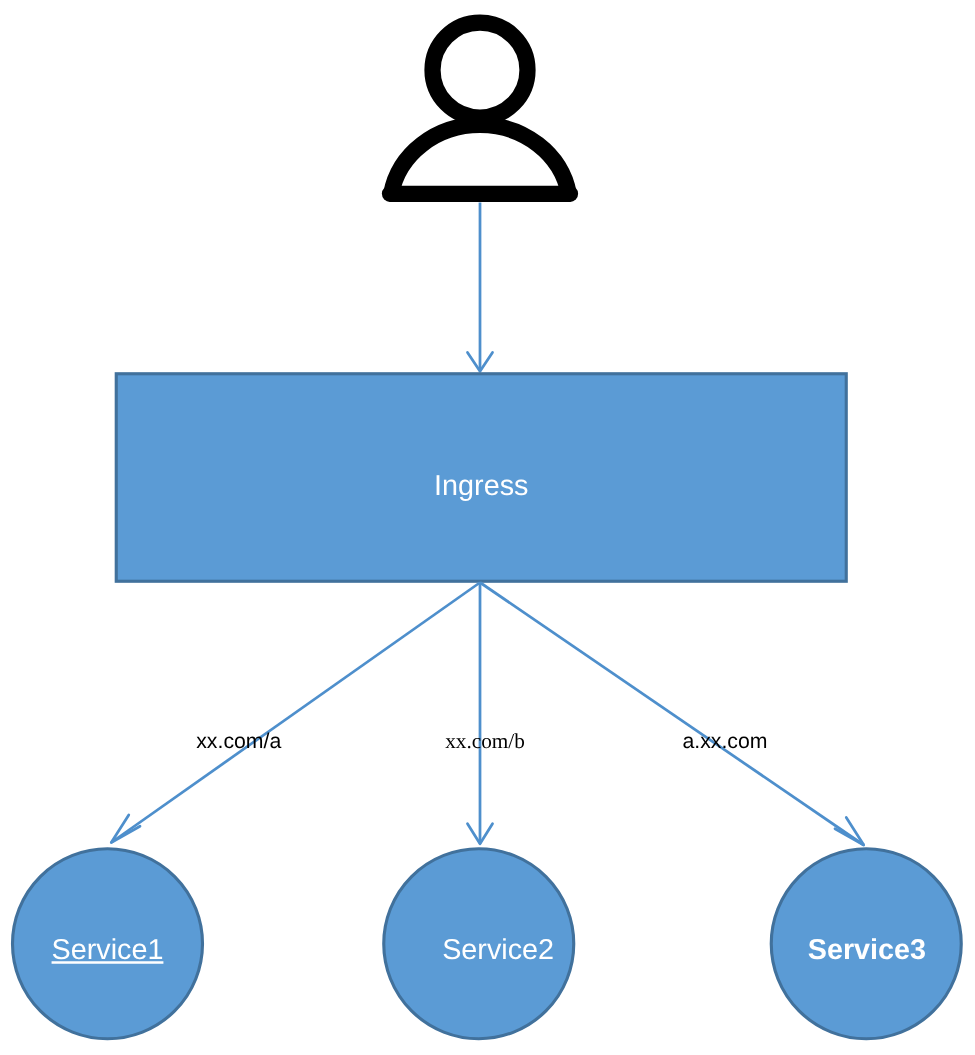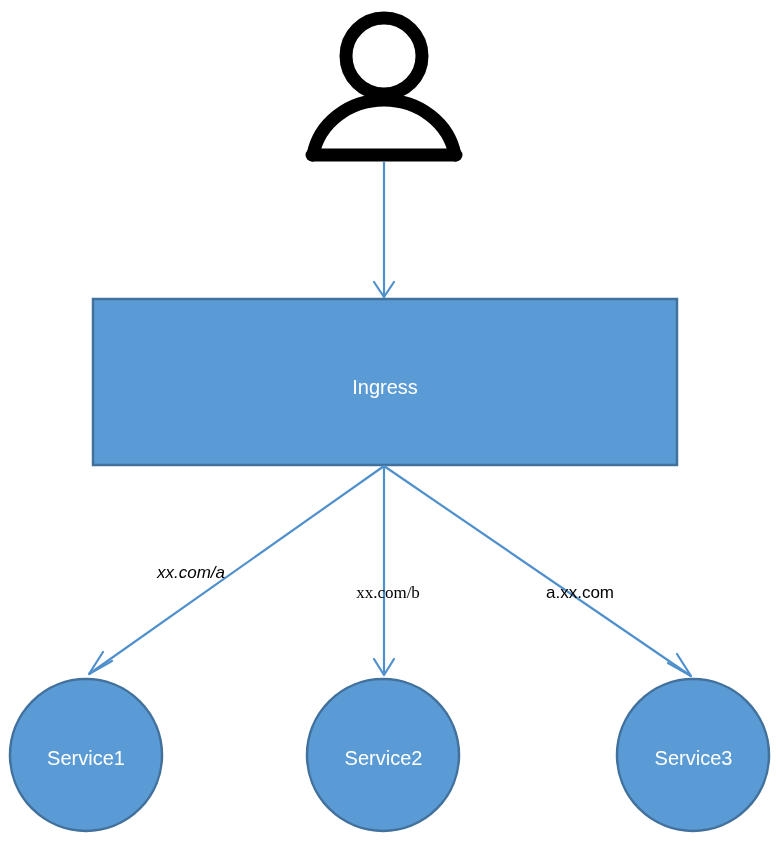--- a/index.html
+++ b/index.html
@@ -23,45 +23,45 @@
     position: absolute;
     left: 0;
     top: 0;
     width: 780px;
     height: 844px;
   }
   .node-label {
     position: absolute;
     color: #ffffff;
     font-family: "Liberation Sans", sans-serif;
-    font-size: 20px;
+    font-size: 23px;
     line-height: 1;
     white-space: nowrap;
     text-align: center;
     pointer-events: none;
   }
   .edge-label {
     position: absolute;
     color: #000000;
     font-family: "Liberation Sans", sans-serif;
     font-size: 17px;
     line-height: 1;
     white-space: nowrap;
     text-align: center;
     background: transparent;
   }
   .ingress-label {
     left: 93px;
     top: 377px;
     width: 584px;
   }
-  .svc1-label { left: 10px;  top: 748px; width: 152px; }
-  .svc2-label { left: 307px; top: 748px; width: 153px; }
-  .svc3-label { left: 617px; top: 748px; width: 153px; }
-  .lbl-a { left: 136px; top: 564px; width: 110px; font-style: italic; }
+  .svc1-label { left: 10px;  top: 748px; width: 152px; text-decoration: underline; }
+  .svc2-label { left: 322px; top: 748px; width: 153px; }
+  .svc3-label { left: 617px; top: 748px; width: 153px; font-weight: bold; }
+  .lbl-a { left: 136px; top: 584px; width: 110px; }
   .lbl-b { left: 333px; top: 584px; width: 110px; font-family: Liberation Serif, serif; }
   .lbl-c { left: 525px; top: 584px; width: 110px; text-align: center; }
 </style>
 </head>
 <body>
 
 <div id="canvas">
 
   <svg id="diagram-svg" viewBox="0 0 780 844" xmlns="http://www.w3.org/2000/svg">
 

